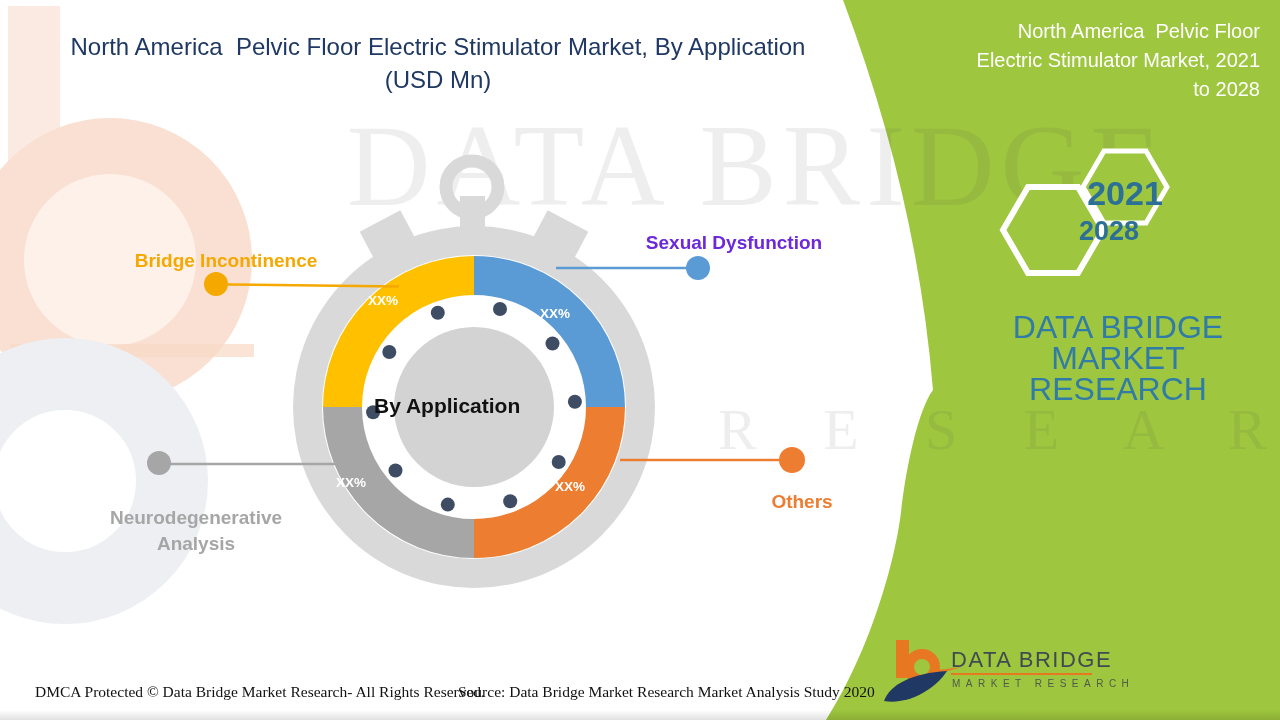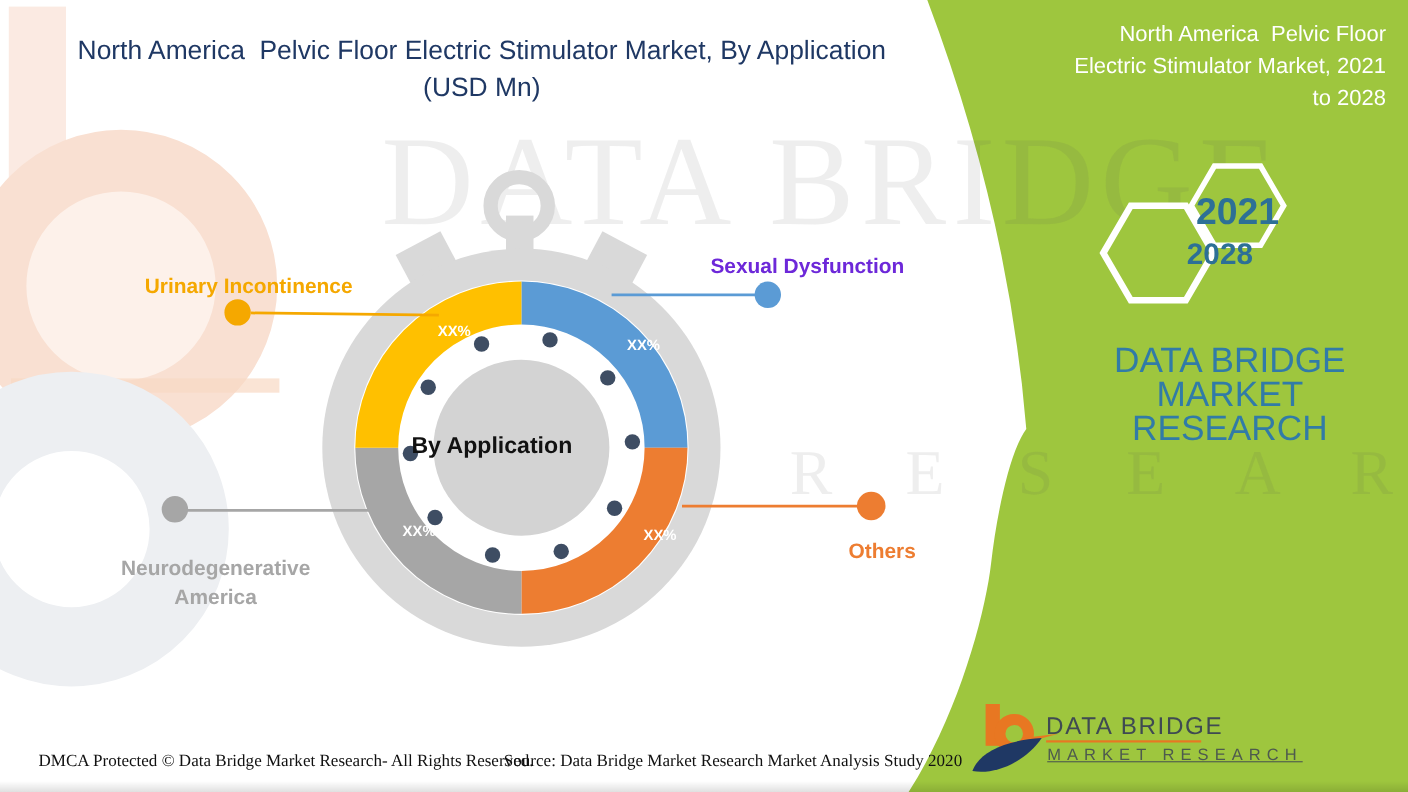--- a/index.html
+++ b/index.html
@@ -23,30 +23,30 @@
   
   .main-title{left:42px;top:30px;width:792px;text-align:center;color:#1f3864;
               font-size:24px;line-height:33px;white-space:pre-wrap;z-index:5;}
   .side-title{left:888px;top:17px;width:372px;text-align:right;color:#ffffff;
               font-size:20px;line-height:29px;white-space:pre-wrap;z-index:5;}
   .brand-text{left:972px;top:312px;width:292px;text-align:center;color:#317ba7;
               font-size:32px;line-height:31px;white-space:pre-wrap;z-index:5;}
   .hex-year{position:absolute;text-align:center;color:#2d7096;font-weight:600;z-index:6;}
   
   .seg-label{position:absolute;font-weight:700;font-size:19px;text-align:center;z-index:6;}
-  .pct{position:absolute;width:60px;text-align:right;color:#ffffff;font-weight:700;
+  .pct{position:absolute;width:60px;text-align:left;color:#ffffff;font-weight:700;
        font-size:13.5px;z-index:6;}
   .center-label{left:374px;top:394px;width:200px;text-align:left;color:#111111;
                 font-weight:700;font-size:21px;z-index:6;}
   
   .logo-name{left:951px;top:647px;width:160px;color:#3f4a52;font-size:22px;
              letter-spacing:1.5px;white-space:nowrap;z-index:6;}
   .logo-rule{left:951px;top:673px;width:141px;height:2px;background:#e87722;z-index:6;}
-  .logo-tag{left:952px;top:678px;width:160px;color:#4e5a4e;font-size:15px;
-            letter-spacing:5.5px;white-space:nowrap;z-index:6;text-decoration:underline;}
+  .logo-tag{left:952px;top:678px;width:160px;color:#4e5a4e;font-size:10px;
+            letter-spacing:5.5px;white-space:nowrap;z-index:6;}
   
   .footer-text{font-family:"Liberation Serif",serif;font-size:15.5px;color:#111111;
                white-space:nowrap;z-index:6;}
   .dmca{left:35px;top:683px;}
   .source{left:458px;top:683px;}
   .bottom-shade{left:0;bottom:0;width:1280px;height:10px;z-index:7;
                 background:linear-gradient(rgba(0,0,0,0),rgba(0,0,0,0.12));}
   svg{position:absolute;left:0;top:0;}
   .z1{z-index:1}.z3{z-index:3}.z4{z-index:4}
 </style>
@@ -126,23 +126,23 @@
 <div class="abs side-title">North America  Pelvic Floor
 Electric Stimulator Market, 2021
 to 2028</div>
 
 <div class="abs hex-year" style="left:1059px;top:216px;width:100px;font-size:27px;">2028</div>
 <div class="abs hex-year" style="left:1083px;top:174px;width:84px;font-size:34px;">2021</div>
 
 <div class="abs brand-text">DATA BRIDGE MARKET
 RESEARCH</div>
 
-<div class="abs seg-label" style="left:111px;top:250px;width:230px;color:#f5a800;">Urinary Incontinence</div>
+<div class="abs seg-label" style="left:111px;top:250px;width:230px;color:#f5a800;">Bridge Incontinence</div>
 <div class="abs seg-label" style="left:624px;top:232px;width:220px;color:#6d28d9;">Sexual Dysfunction</div>
-<div class="abs seg-label" style="left:101px;top:505px;width:190px;color:#A6A6A6;line-height:26px;">Neurodegenerative America</div>
+<div class="abs seg-label" style="left:101px;top:505px;width:190px;color:#A6A6A6;line-height:26px;">Neurodegenerative Analysis</div>
 <div class="abs seg-label" style="left:742px;top:491px;width:120px;color:#ED7D31;">Others</div>
 
 <div class="abs pct" style="left:368px;top:293px;">XX%</div>
 <div class="abs pct" style="left:540px;top:306px;">XX%</div>
 <div class="abs pct" style="left:336px;top:475px;">XX%</div>
 <div class="abs pct" style="left:555px;top:479px;">XX%</div>
 
 <div class="abs center-label">By Application</div>
 
 <div class="abs logo-name">DATA BRIDGE</div>

